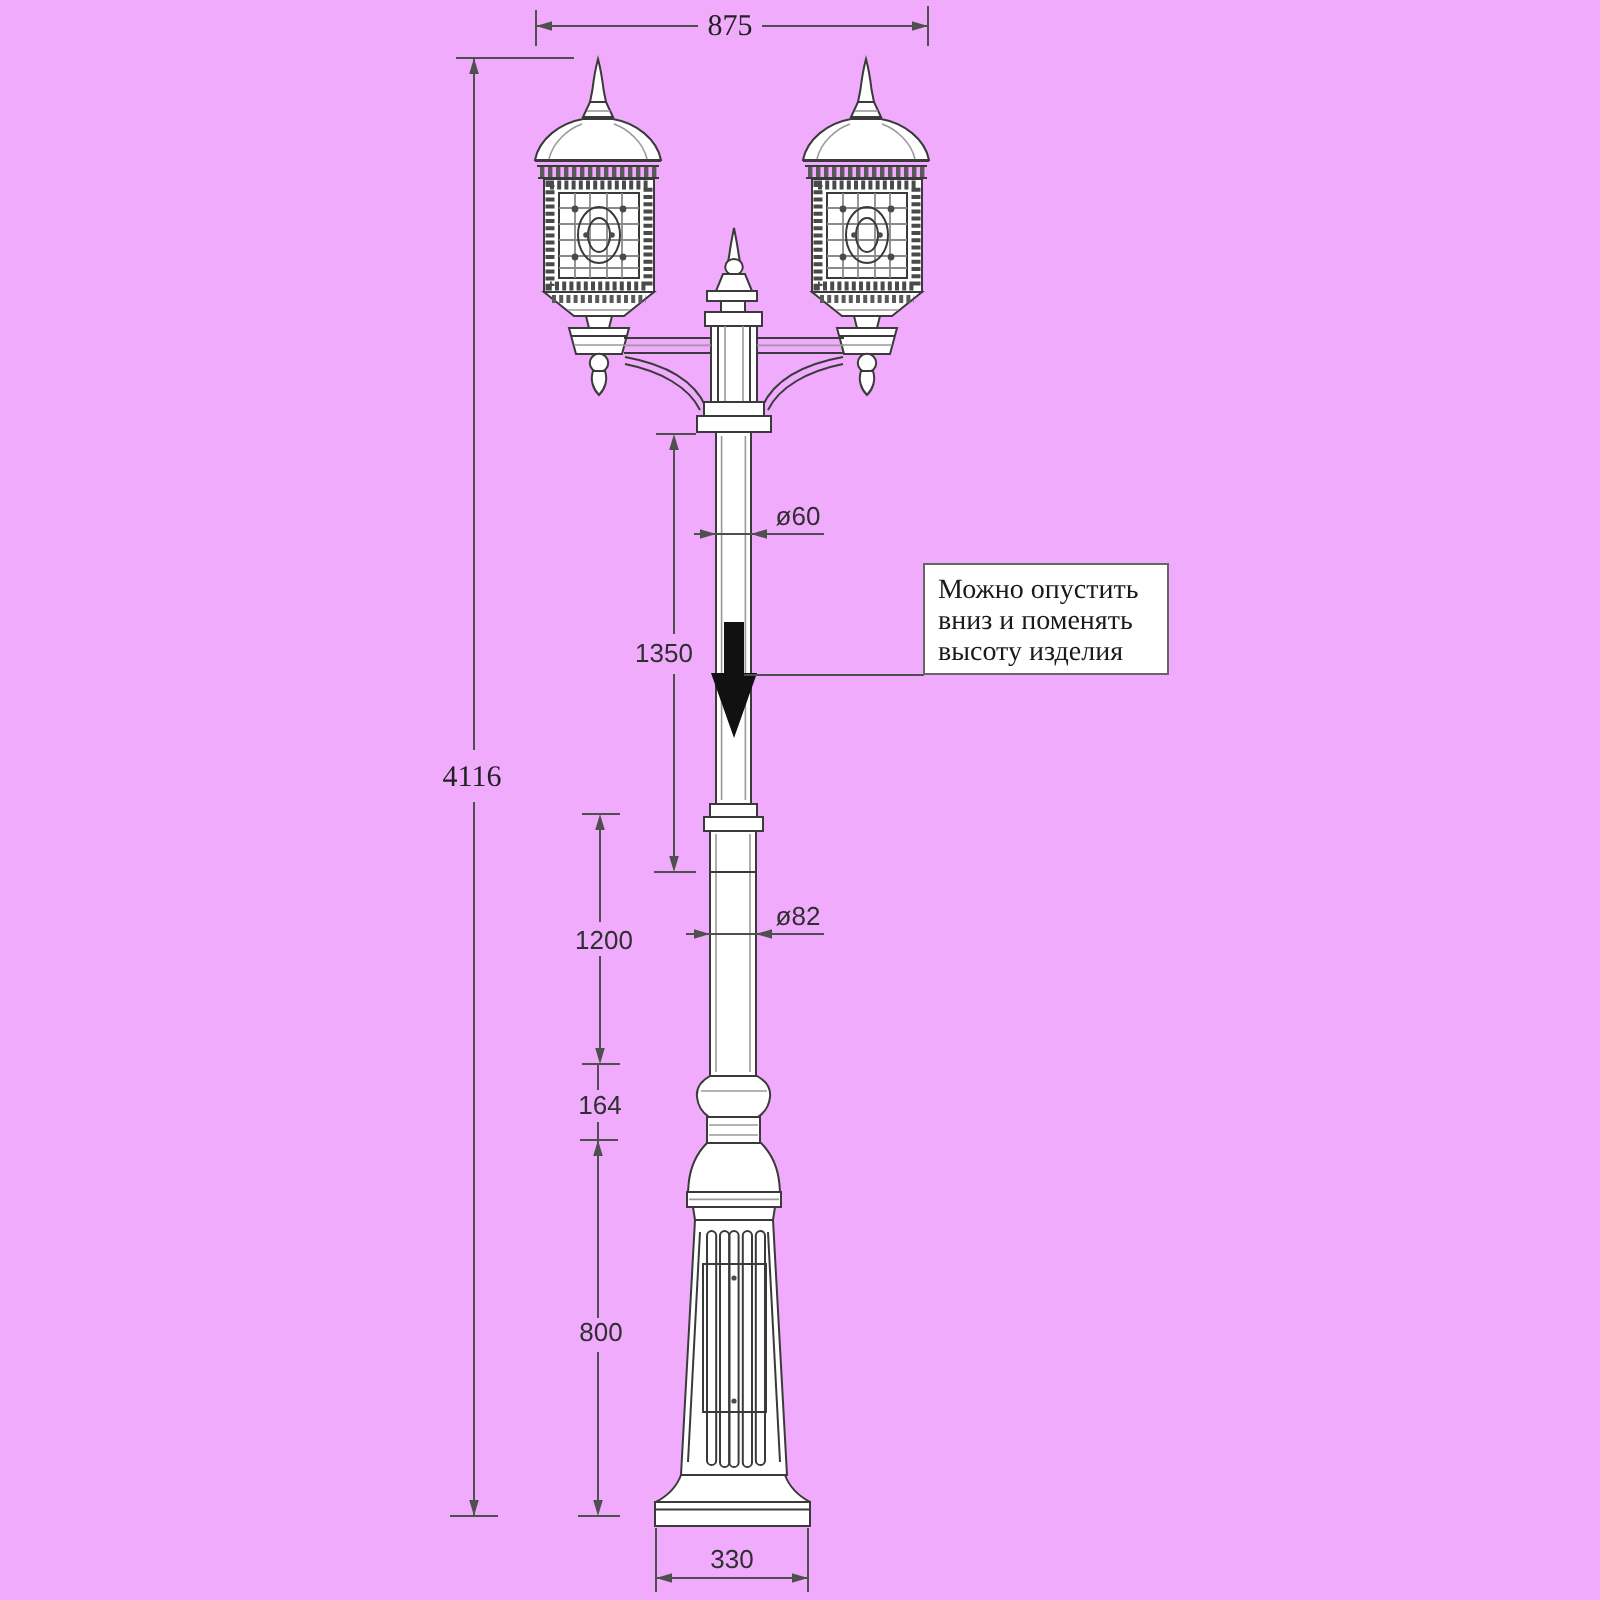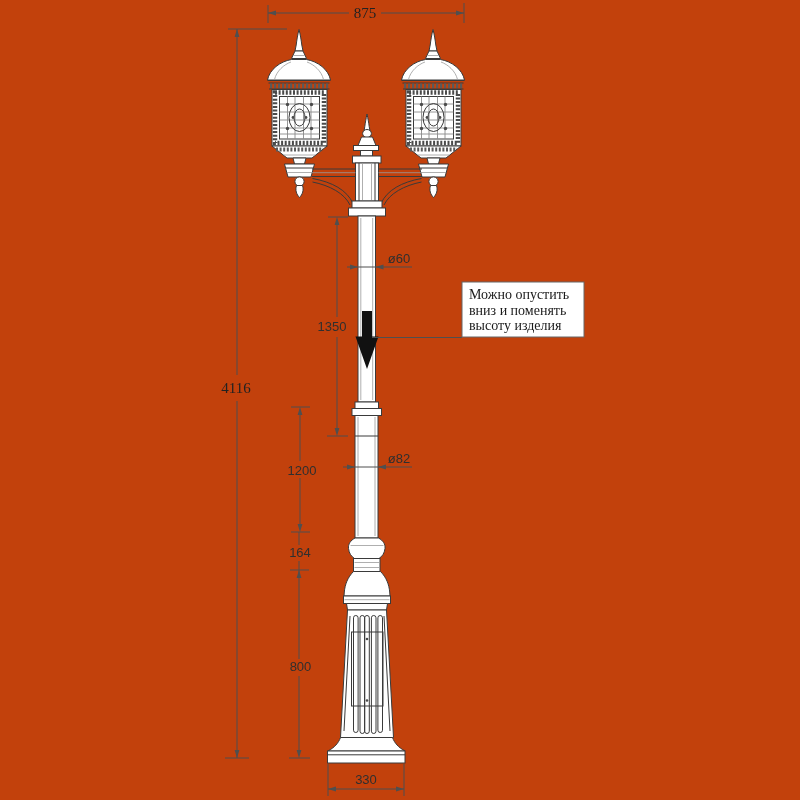--- a/index.html
+++ b/index.html
@@ -1,16 +1,16 @@
 <!DOCTYPE html>
 <html><head>
 <meta charset="utf-8">
 <style>
   html,body{margin:0;padding:0;background:#ffffff;}
-  .canvas{position:relative;width:800px;height:800px;background:#c2410c;overflow:hidden;}
+  .canvas{position:relative;width:800px;height:800px;background:#f0abfc;overflow:hidden;}
   svg{display:block;}
   .ln{stroke:#3a3a3a;stroke-width:1;fill:none;}
   .lnf{stroke:#3a3a3a;stroke-width:1;fill:#ffffff;}
   .lt{stroke:#9a9a9a;stroke-width:0.8;fill:none;}
   .grid{stroke:#8a8a8a;stroke-width:0.9;fill:none;}
   .dim{stroke:#4f4f4f;stroke-width:1;fill:none;}
   .arr{fill:#4f4f4f;stroke:none;}
   .blk{fill:#111111;stroke:none;}
   .bead{stroke:#4a4a4a;stroke-width:4.5;stroke-dasharray:2 1.6;fill:none;}
   .dentil{stroke:#5a5a5a;stroke-width:5;stroke-dasharray:2.2 1.8;fill:none;}

